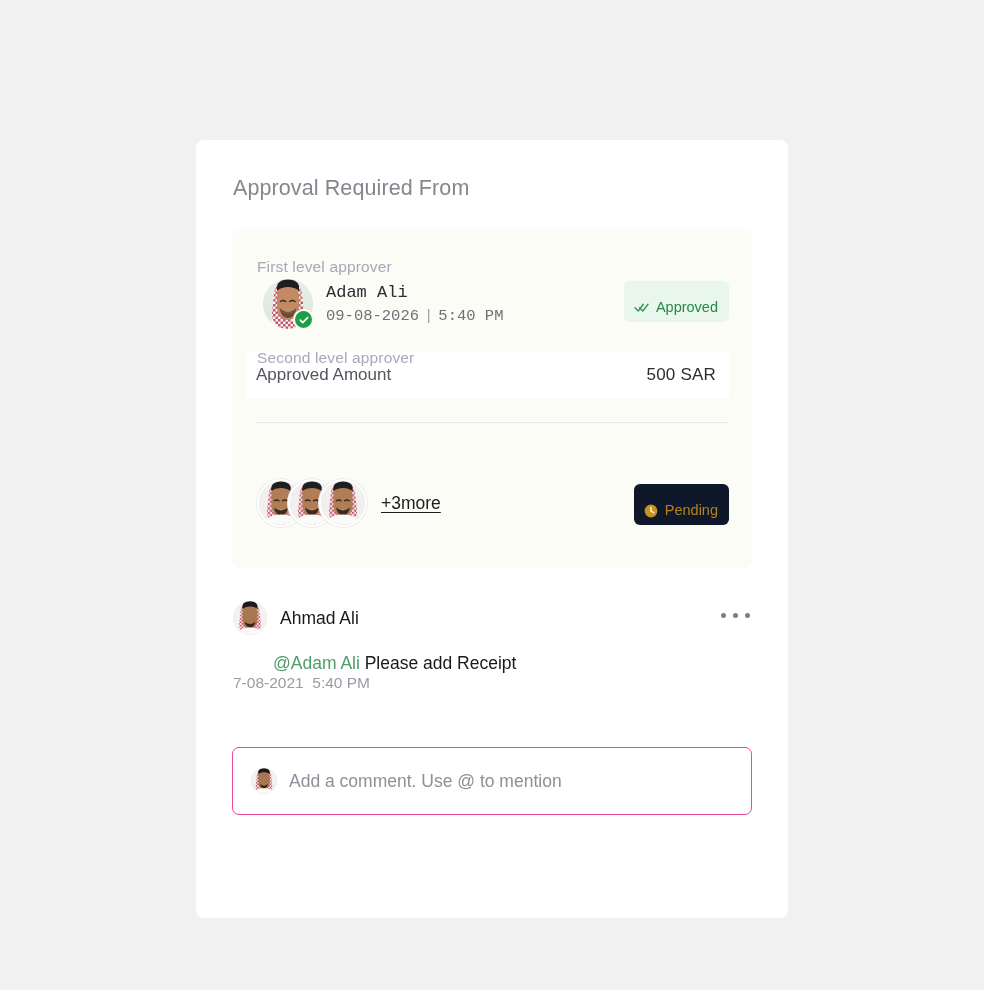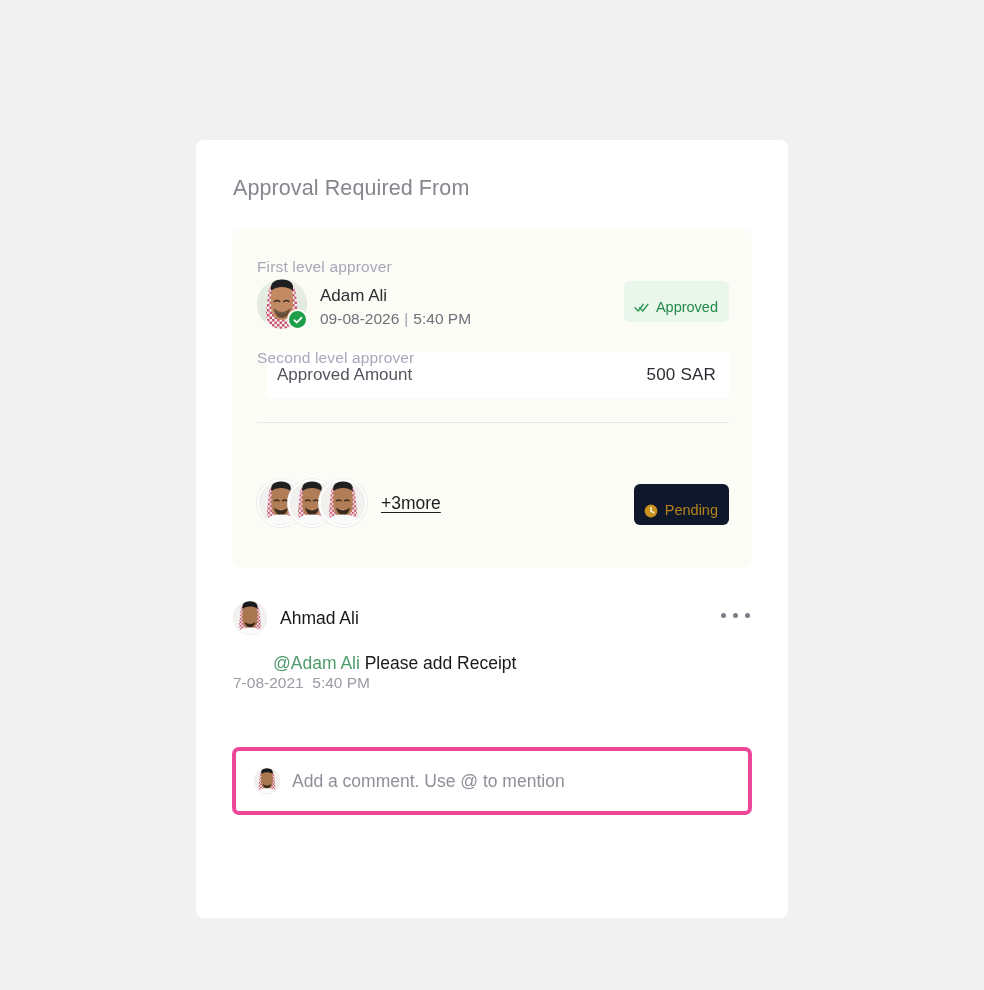--- a/index.html
+++ b/index.html
@@ -80,24 +80,25 @@
     position: relative;
     border-radius: 50%;
     overflow: hidden;
     background: #e9e3db;
     flex: none;
   }
   .avatar svg { display: block; }
 
   .approver-main {
     position: absolute;
-    left: 0;
+    left: 6px;
     top: 0;
     display: flex;
-    align-items: flex-end;
+    align-items: center;
+    font-family: Liberation Mono, monospace;
   }
   .approver-main .avatar-wrap {
     position: relative;
     width: 50px;
     height: 50px;
     flex: none;
   }
   .approver-main .avatar {
     width: 50px;
     height: 50px;
@@ -158,21 +159,21 @@
     right: 23px;
     top: 255px;
     background: #0f172a;
     color: #b4831c;
   }
   .pill svg { display: block; flex: none; }
 
   
   .amount-row {
     position: absolute;
-    left: 35px;
+    left: 14px;
     top: 123px;
     right: 23px;
     height: 46px;
     background: #ffffff;
     display: flex;
     align-items: center;
     justify-content: space-between;
     padding: 0 13px 0 10px;
     box-sizing: border-box;
   }
@@ -278,21 +279,21 @@
     color: #9a9ba4;
   }
 
   
   .comment-input {
     position: absolute;
     left: 36px;
     top: 607px;
     width: 520px;
     height: 68px;
-    border: 4px solid #ec4899;
+    border: 1px solid #ec4899;
     border-radius: 7px;
     box-sizing: border-box;
     display: flex;
     align-items: center;
     padding: 0 18px;
     background: #fff;
   }
   .comment-input .avatar { width: 26px; height: 26px; }
   .comment-placeholder {
     margin-left: 12px;

